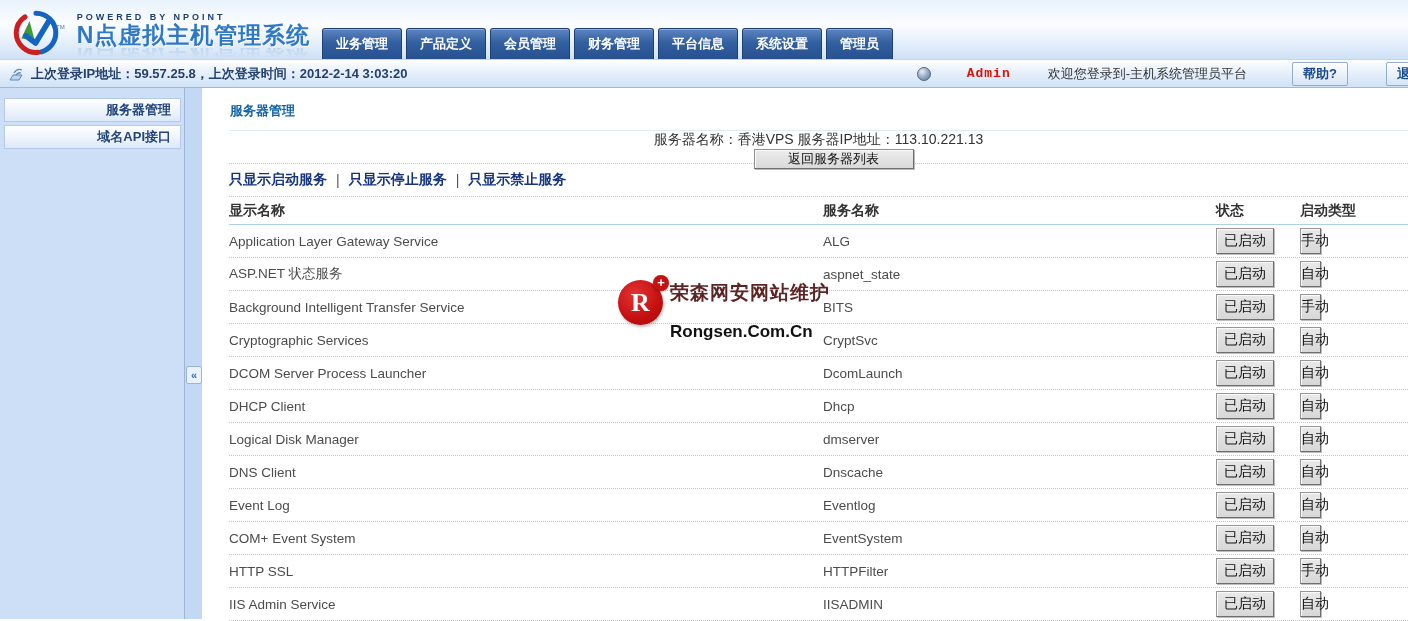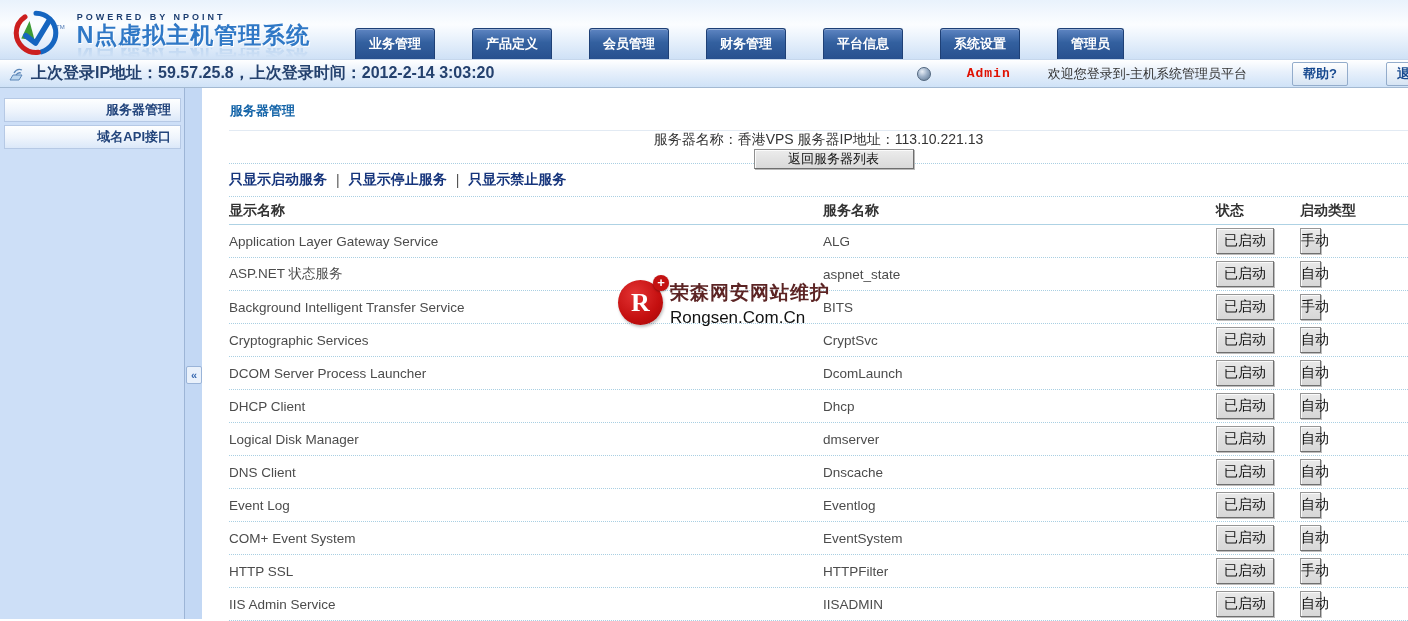--- a/index.html
+++ b/index.html
@@ -17,26 +17,26 @@
   .powered { font-size:9px; font-weight:bold; letter-spacing:3px; color:#1c3e71; margin-top:6px; }
   .app-title { font-size:23px; font-weight:bold; color:#2f78c6; letter-spacing:1px;
     text-shadow:1px 1px 0 #ffffff; line-height:26px; }
   .title-reflect { font-size:23px; font-weight:bold; color:#2f78c6; letter-spacing:1px;
     transform:scaleY(-1); opacity:.18; line-height:14px; height:12px; overflow:hidden;
     -webkit-mask-image:linear-gradient(180deg,transparent 20%,#000 100%); }
   .tabs { position:absolute; left:322px; bottom:0; display:flex; }
   .tab { height:31px; line-height:30px; padding:0 13px; margin-right:4px; cursor:pointer;
     background:linear-gradient(180deg,#5e85c2 0%,#33609f 45%,#27508f 100%);
     border:1px solid #1e4076; border-bottom:none; border-radius:3px 3px 0 0;
-    color:#fff; font-size:13px; font-weight:bold; box-shadow:inset 0 1px 0 rgba(255,255,255,.35);margin-left:33px; }
+    color:#fff; font-size:13px; font-weight:bold; box-shadow:inset 0 1px 0 rgba(255,255,255,.35); }
 
   
   .loginbar { height:28px; background:linear-gradient(180deg,#ffffff 0%,#e7f0fb 45%,#cfe2f7 100%);
     border-bottom:1px solid #a3b9d2; display:flex; align-items:center; justify-content:space-between; }
-  .lb-left { display:flex; align-items:center; padding-left:8px; font-size:16px; font-weight:bold; color:#24416e; }
+  .lb-left { display:flex; align-items:center; padding-left:8px; font-size:13px; font-weight:bold; color:#24416e; }
   .lb-left .txt { margin-left:6px; }
   .lb-right { display:flex; align-items:center;gap:31px; }
   .admin-icon { width:14px; height:14px; border-radius:50%; margin-right:5px;
     background:radial-gradient(circle at 35% 30%,#e8eef6 0%,#9cb0c8 45%,#5c748f 100%);
     border:1px solid #51667e; display:inline-block; }
   .admin-name { font-family:"Liberation Mono","DejaVu Sans Mono",monospace; font-weight:bold;
     color:#e01000; font-size:13px; margin-right:6px; letter-spacing:1px; }
   .welcome { font-size:13px; color:#333; margin-right:14px; }
   .bar-btn { font-family:inherit; font-size:13px; font-weight:bold; color:#17498f; cursor:pointer;
     background:linear-gradient(180deg,#fefefe 0%,#e9f0f8 55%,#d6e4f3 100%);
@@ -88,21 +88,21 @@
     box-shadow:1px 2px 3px rgba(0,0,0,.25); }
   .wm-r { position:absolute; left:0; top:0; width:100%; height:100%; display:flex; align-items:center;
     justify-content:center; font-family:"Liberation Serif","DejaVu Serif",serif; font-weight:bold;
     font-size:26px; color:#fff; }
   .wm-plus { position:absolute; right:-6px; top:-5px; width:16px; height:16px; border-radius:50%;
     background:#c41212; color:#fff; font-size:13px; line-height:15px; text-align:center; font-weight:bold;
     box-shadow:0 1px 2px rgba(0,0,0,.3); }
   .wm-text { margin-left:7px; }
   .wm-line1 { font-size:19px; font-weight:bold; color:#5c2424; letter-spacing:1px;
     text-shadow:1px 1px 1px rgba(255,255,255,.8); }
-  .wm-line2 { font-size:17px; font-weight:normal; color:#111; margin-top:2px; }
+  .wm-line2 { font-size:17px; font-weight:bold; color:#111; margin-top:16px; }
 </style>
 </head>
 <body>
 
 <div class="header">
   <div class="logo">
     <svg class="logo-icon" viewBox="0 0 100 100">
       <path d="M50 7 A43 43 0 0 1 93 50 A43 43 0 0 1 62 91" stroke="#1565c0" stroke-width="11" fill="none" stroke-linecap="round"></path>
       <path d="M55 92 A43 43 0 0 1 7 50 A43 43 0 0 1 26 15" stroke="#cc1f1f" stroke-width="11" fill="none" stroke-linecap="round"></path>
       <path d="M18 62 L36 24 L47 66 Z" fill="#3c9b35"></path>

